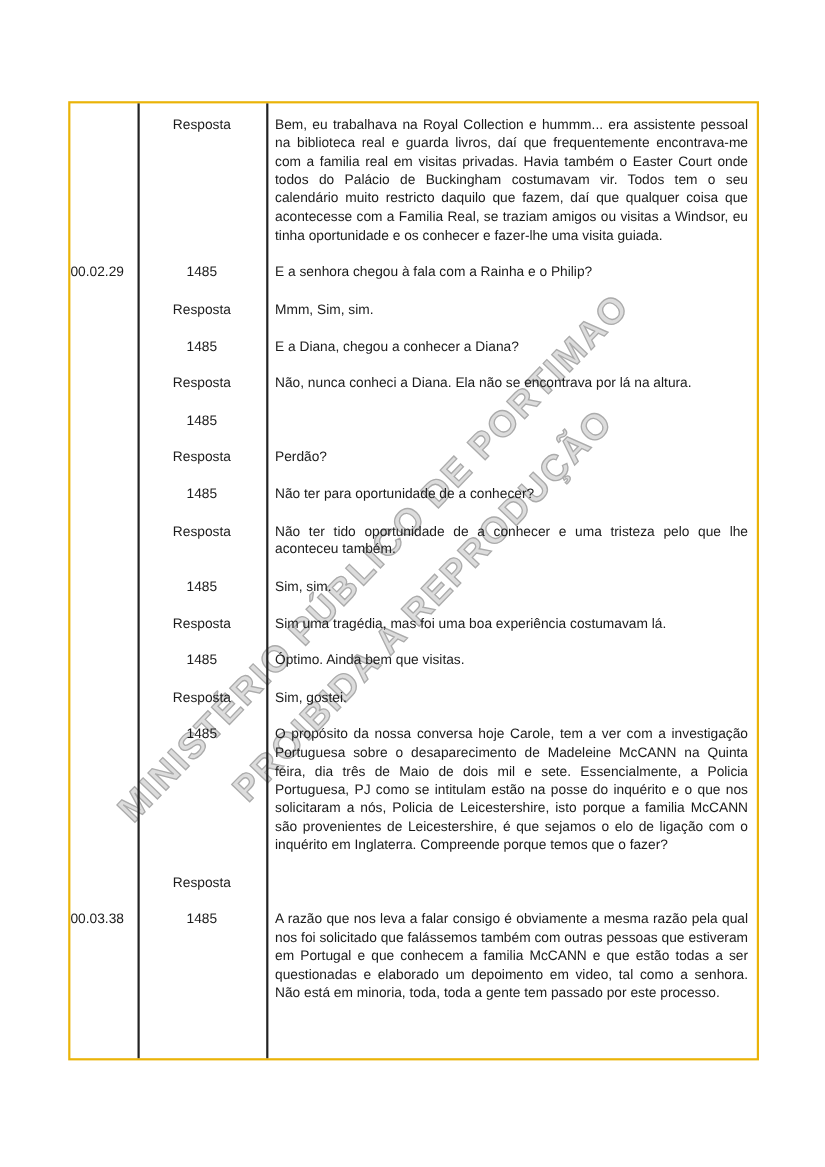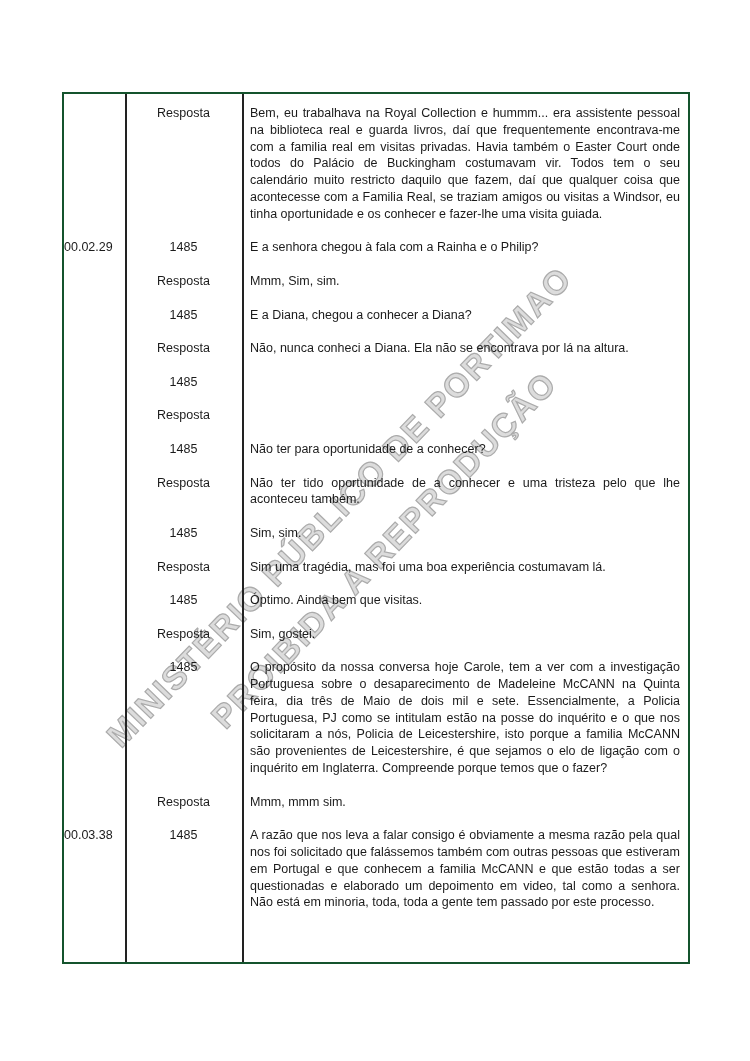--- a/index.html
+++ b/index.html
@@ -29,21 +29,21 @@
     line-height:62px;
     color:rgba(178,178,178,0.45);
     -webkit-text-stroke:1.2px #ababab;
   }
   
   .ttable{
     position:absolute;
     left:62px;top:92px;
     width:624px;
     min-height:857px;
-    border:2px solid #14532d;
+    border:2px solid #eab308;
     box-sizing:content-box;
     padding-top:11px;
     z-index:2;
   }
   .vline{
     position:absolute;
     top:0;bottom:0;
     width:2px;
     background:#222222;
   }
@@ -115,20 +115,21 @@
   </div>
 
   <div class="trow">
     <div class="cell-time"></div>
     <div class="cell-speaker">1485</div>
   </div>
 
   <div class="trow">
     <div class="cell-time"></div>
     <div class="cell-speaker">Resposta</div>
+    <div class="cell-text">Perdão?</div>
   </div>
 
   <div class="trow">
     <div class="cell-time"></div>
     <div class="cell-speaker">1485</div>
     <div class="cell-text">Não ter para oportunidade de a conhecer?</div>
   </div>
 
   <div class="trow">
     <div class="cell-time"></div>
@@ -162,21 +163,20 @@
 
   <div class="trow">
     <div class="cell-time"></div>
     <div class="cell-speaker">1485</div>
     <div class="cell-text">O propósito da nossa conversa hoje Carole, tem a ver com a investigação Portuguesa sobre o desaparecimento de Madeleine McCANN na Quinta feira, dia três de Maio de dois mil e sete. Essencialmente, a Policia Portuguesa, PJ como se intitulam estão na posse do inquérito e o que nos solicitaram a nós, Policia de Leicestershire, isto porque a familia McCANN são provenientes de Leicestershire, é que sejamos o elo de ligação com o inquérito em Inglaterra. Compreende porque temos que o fazer?</div>
   </div>
 
   <div class="trow">
     <div class="cell-time"></div>
     <div class="cell-speaker">Resposta</div>
-    <div class="cell-text">Mmm, mmm sim.</div>
   </div>
 
   <div class="trow">
     <div class="cell-time">00.03.38</div>
     <div class="cell-speaker">1485</div>
     <div class="cell-text">A razão que nos leva a falar consigo é obviamente a mesma razão pela qual nos foi solicitado que falássemos também com outras pessoas que estiveram em Portugal e que conhecem a familia McCANN e que estão todas a ser questionadas e elaborado um depoimento em video, tal como a senhora. Não está em minoria, toda, toda a gente tem passado por este processo.</div>
   </div>
 </div>
   </div>
 

